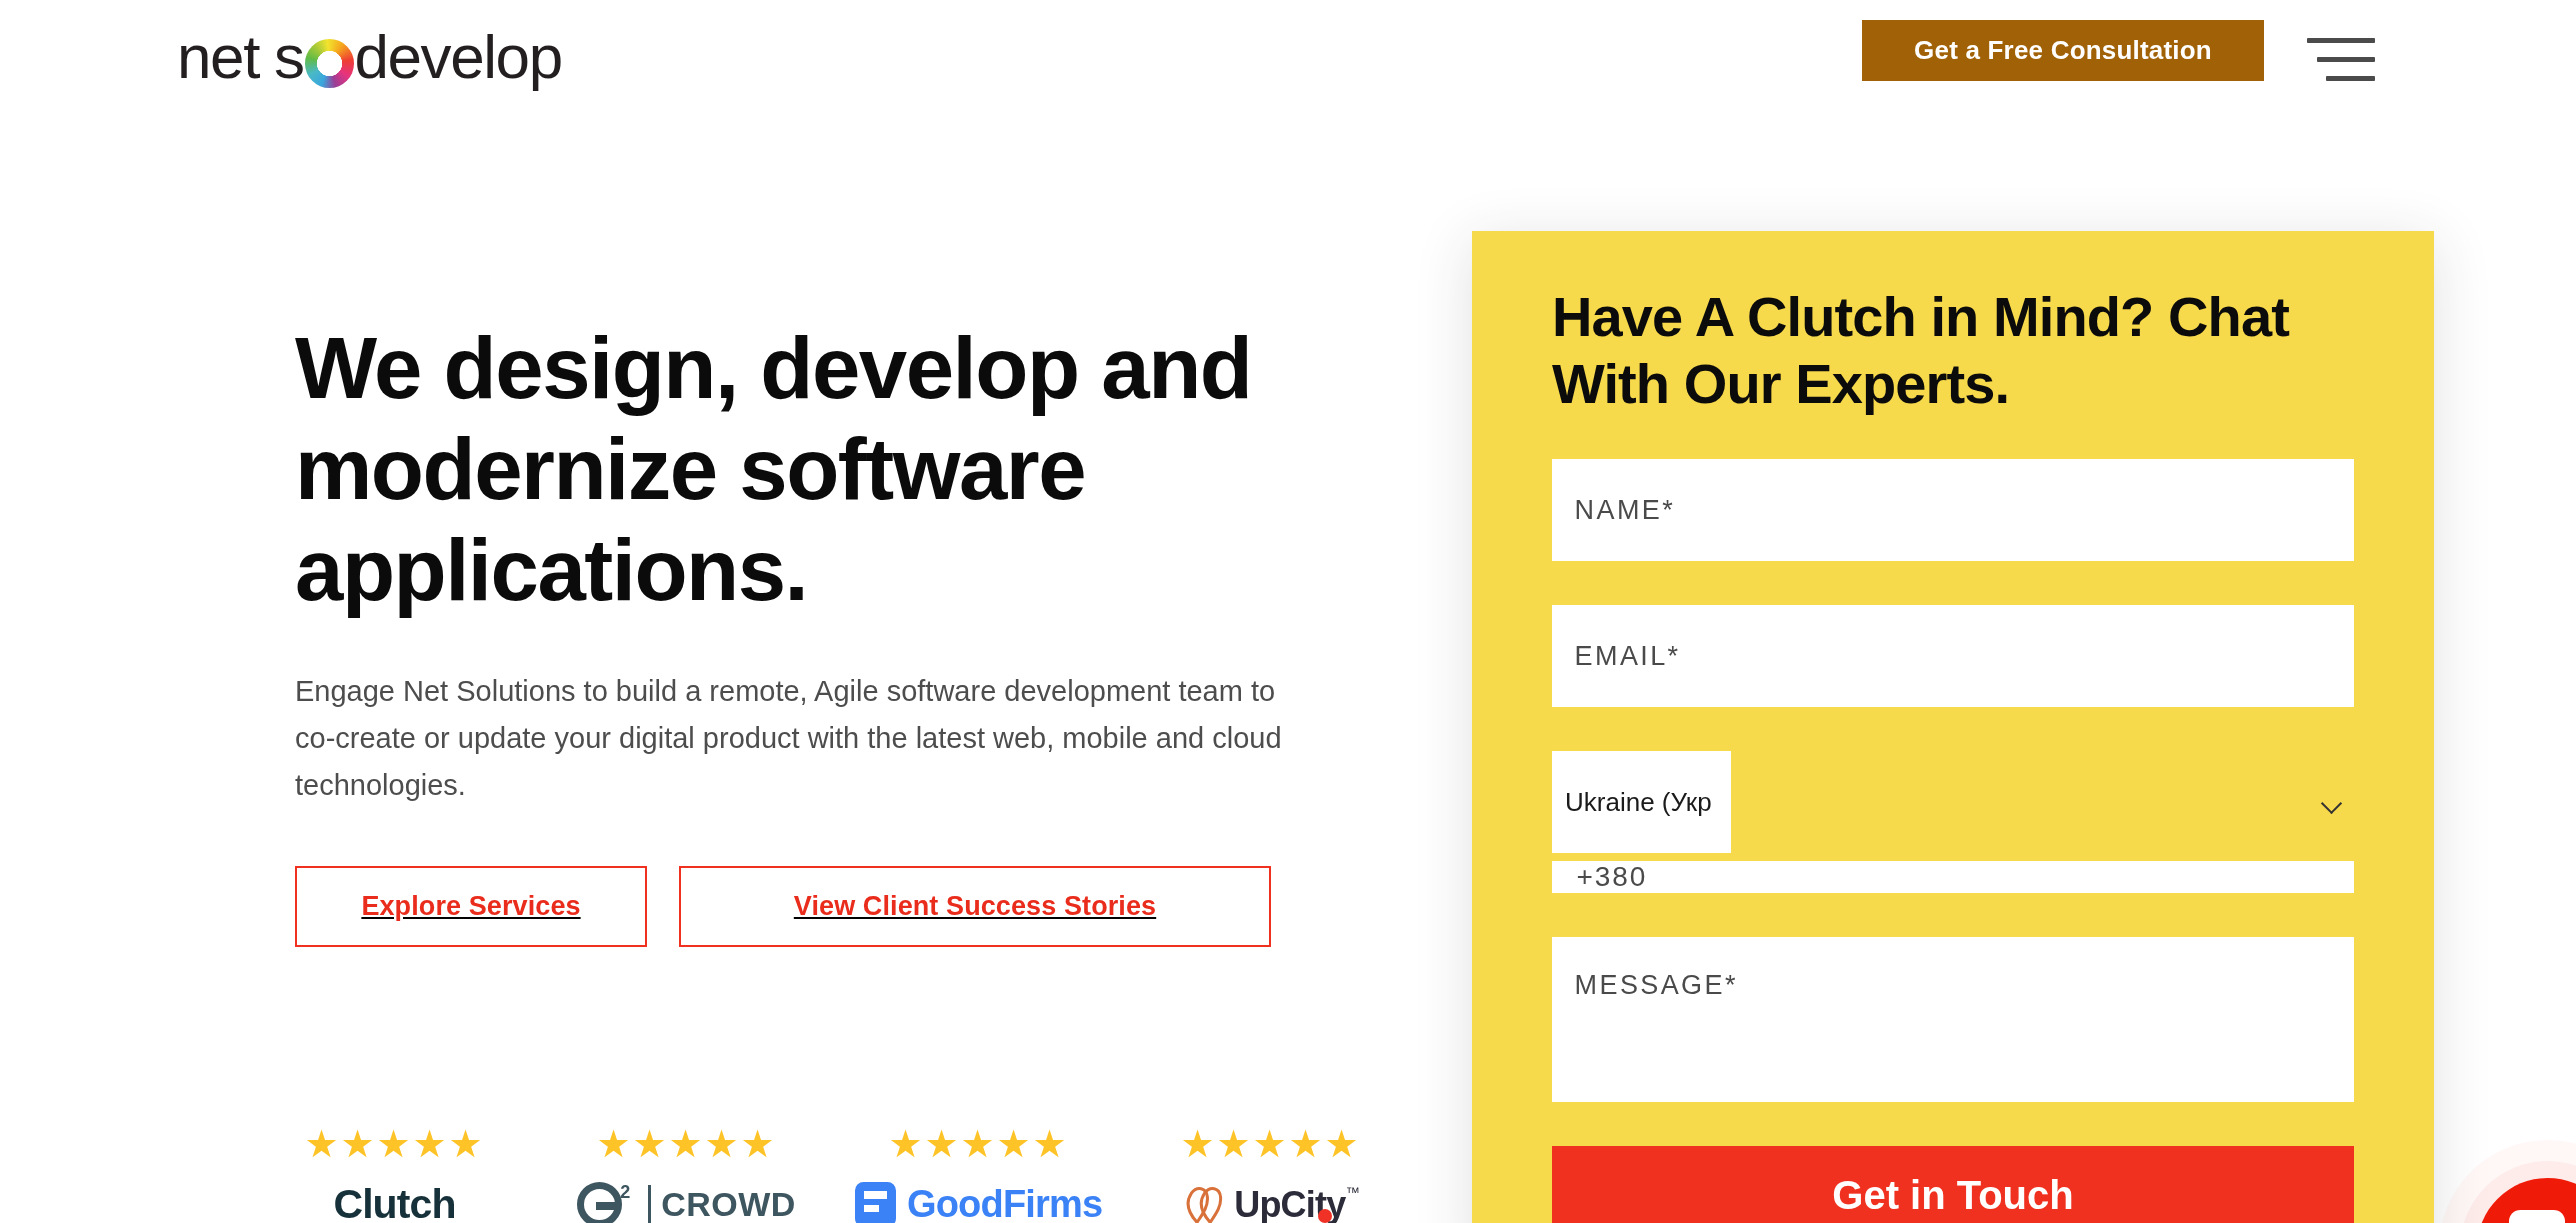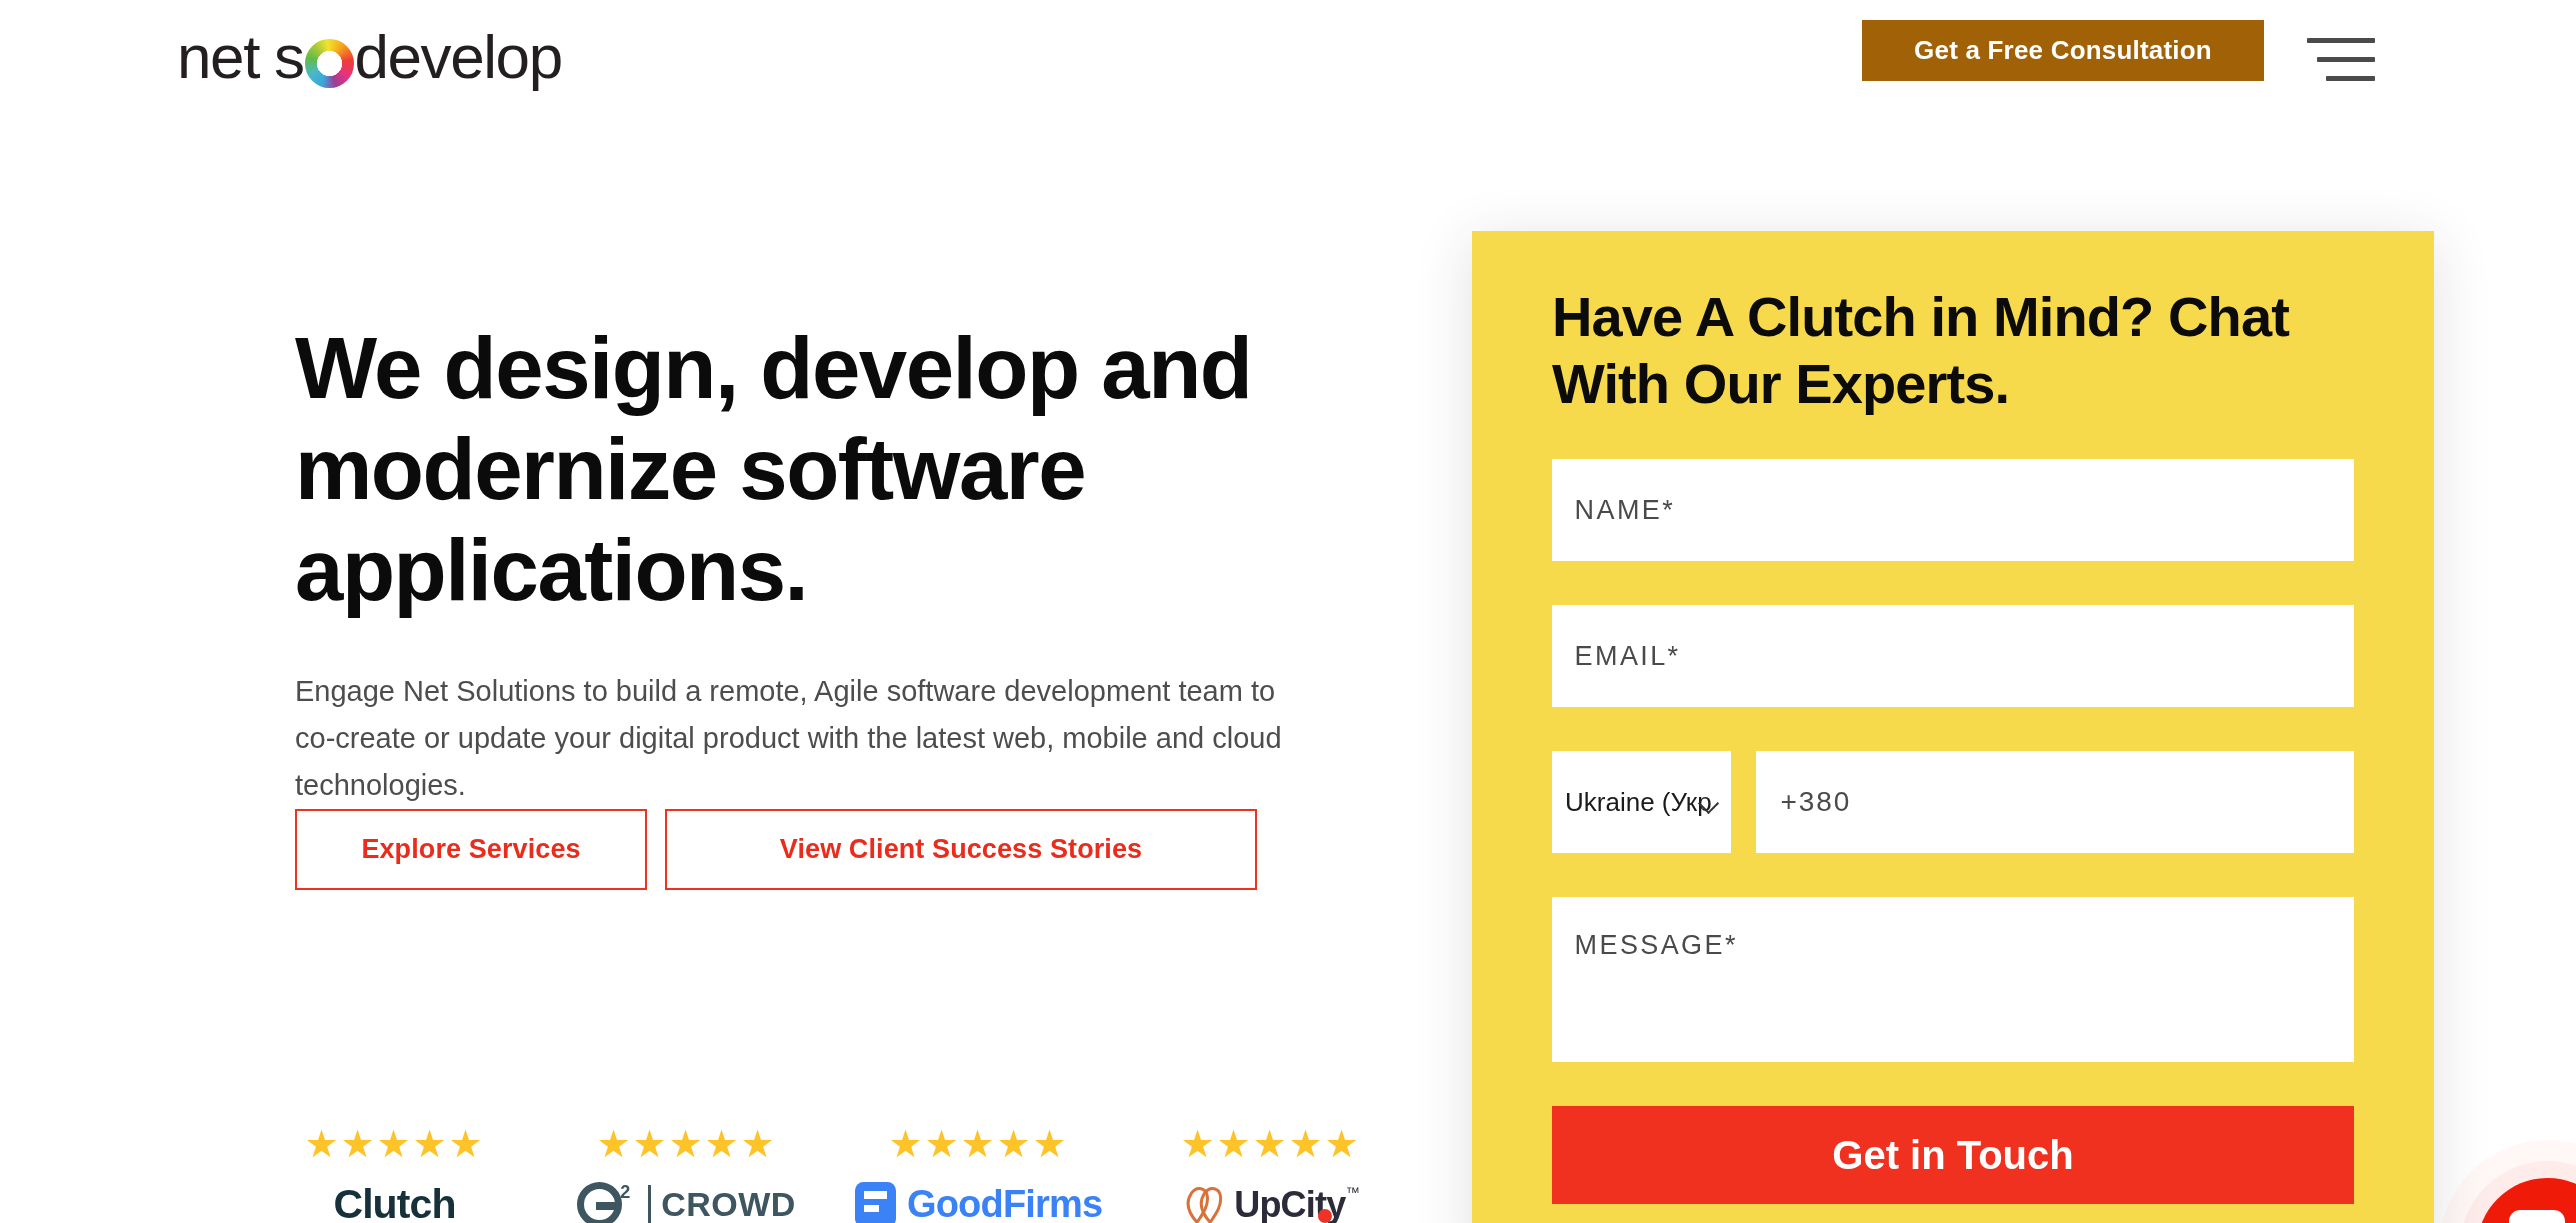--- a/index.html
+++ b/index.html
@@ -58,21 +58,21 @@
   
   .hero-left { position: absolute; left: 295px; top: 318px; width: 1044px; }
   .hero-title {
     font-size: 87px; font-weight: bold; line-height: 1.16;
     color: #0b0b0b; letter-spacing: -1.5px;
   }
   .hero-desc {
     margin-top: 47px; font-size: 29px; line-height: 1.62;
     color: #4d4d4d; max-width: 997px; font-weight: 400;
   }
-  .hero-buttons { display: flex; gap: 18px; }
+  .hero-buttons { margin-top: 57px; display: flex; gap: 32px; text-decoration: underline; }
   .btn-outline {
     border: 2.8px solid #f0311f; background: #fff; color: #ea2c1c;
     font-size: 27px; font-weight: bold; letter-spacing: 0.1px;
     height: 81px; display:flex; align-items:center; justify-content:center;
     cursor: pointer; font-family: "Liberation Sans", sans-serif;
   }
   .btn-explore { width: 352px; }
   .btn-stories { width: 592px; }
 
   
@@ -126,21 +126,21 @@
     font-size: 56px; font-weight: bold; line-height: 1.2;
     color: #0b0b0b; letter-spacing: -0.9px; margin-bottom: 42px;
   }
   .field {
     width: 100%; height: 102px; background: #fff; border: none;
     font-size: 27px; color: #3a3a3a; letter-spacing: 2.4px;
     padding: 0 22.6px; margin-bottom: 44px; display:block;
     font-family: "Liberation Sans", sans-serif;
   }
   .field::placeholder { color: #4a4a4a; opacity: 1; }
-  .phone-row { display: flex; gap: 25px; margin-bottom: 44px; }
+  .phone-row { display: flex; gap: 8px; margin-bottom: 44px; flex-direction: column; }
   .country-select {
     width: 179px; height: 102px; background: #fff; border: none;
     font-size: 26px; color: #1b1b1b; padding: 0 13px;
     letter-spacing: 0; appearance: none; -webkit-appearance: none;
     font-family: "Liberation Sans", sans-serif; cursor: pointer;
   }
   .select-wrap { position: relative; }
   .select-chevron {
     position: absolute; right: 15px; top: 45px; width: 15px; height: 15px;
     border-right: 2.8px solid #333; border-bottom: 2.8px solid #333;

